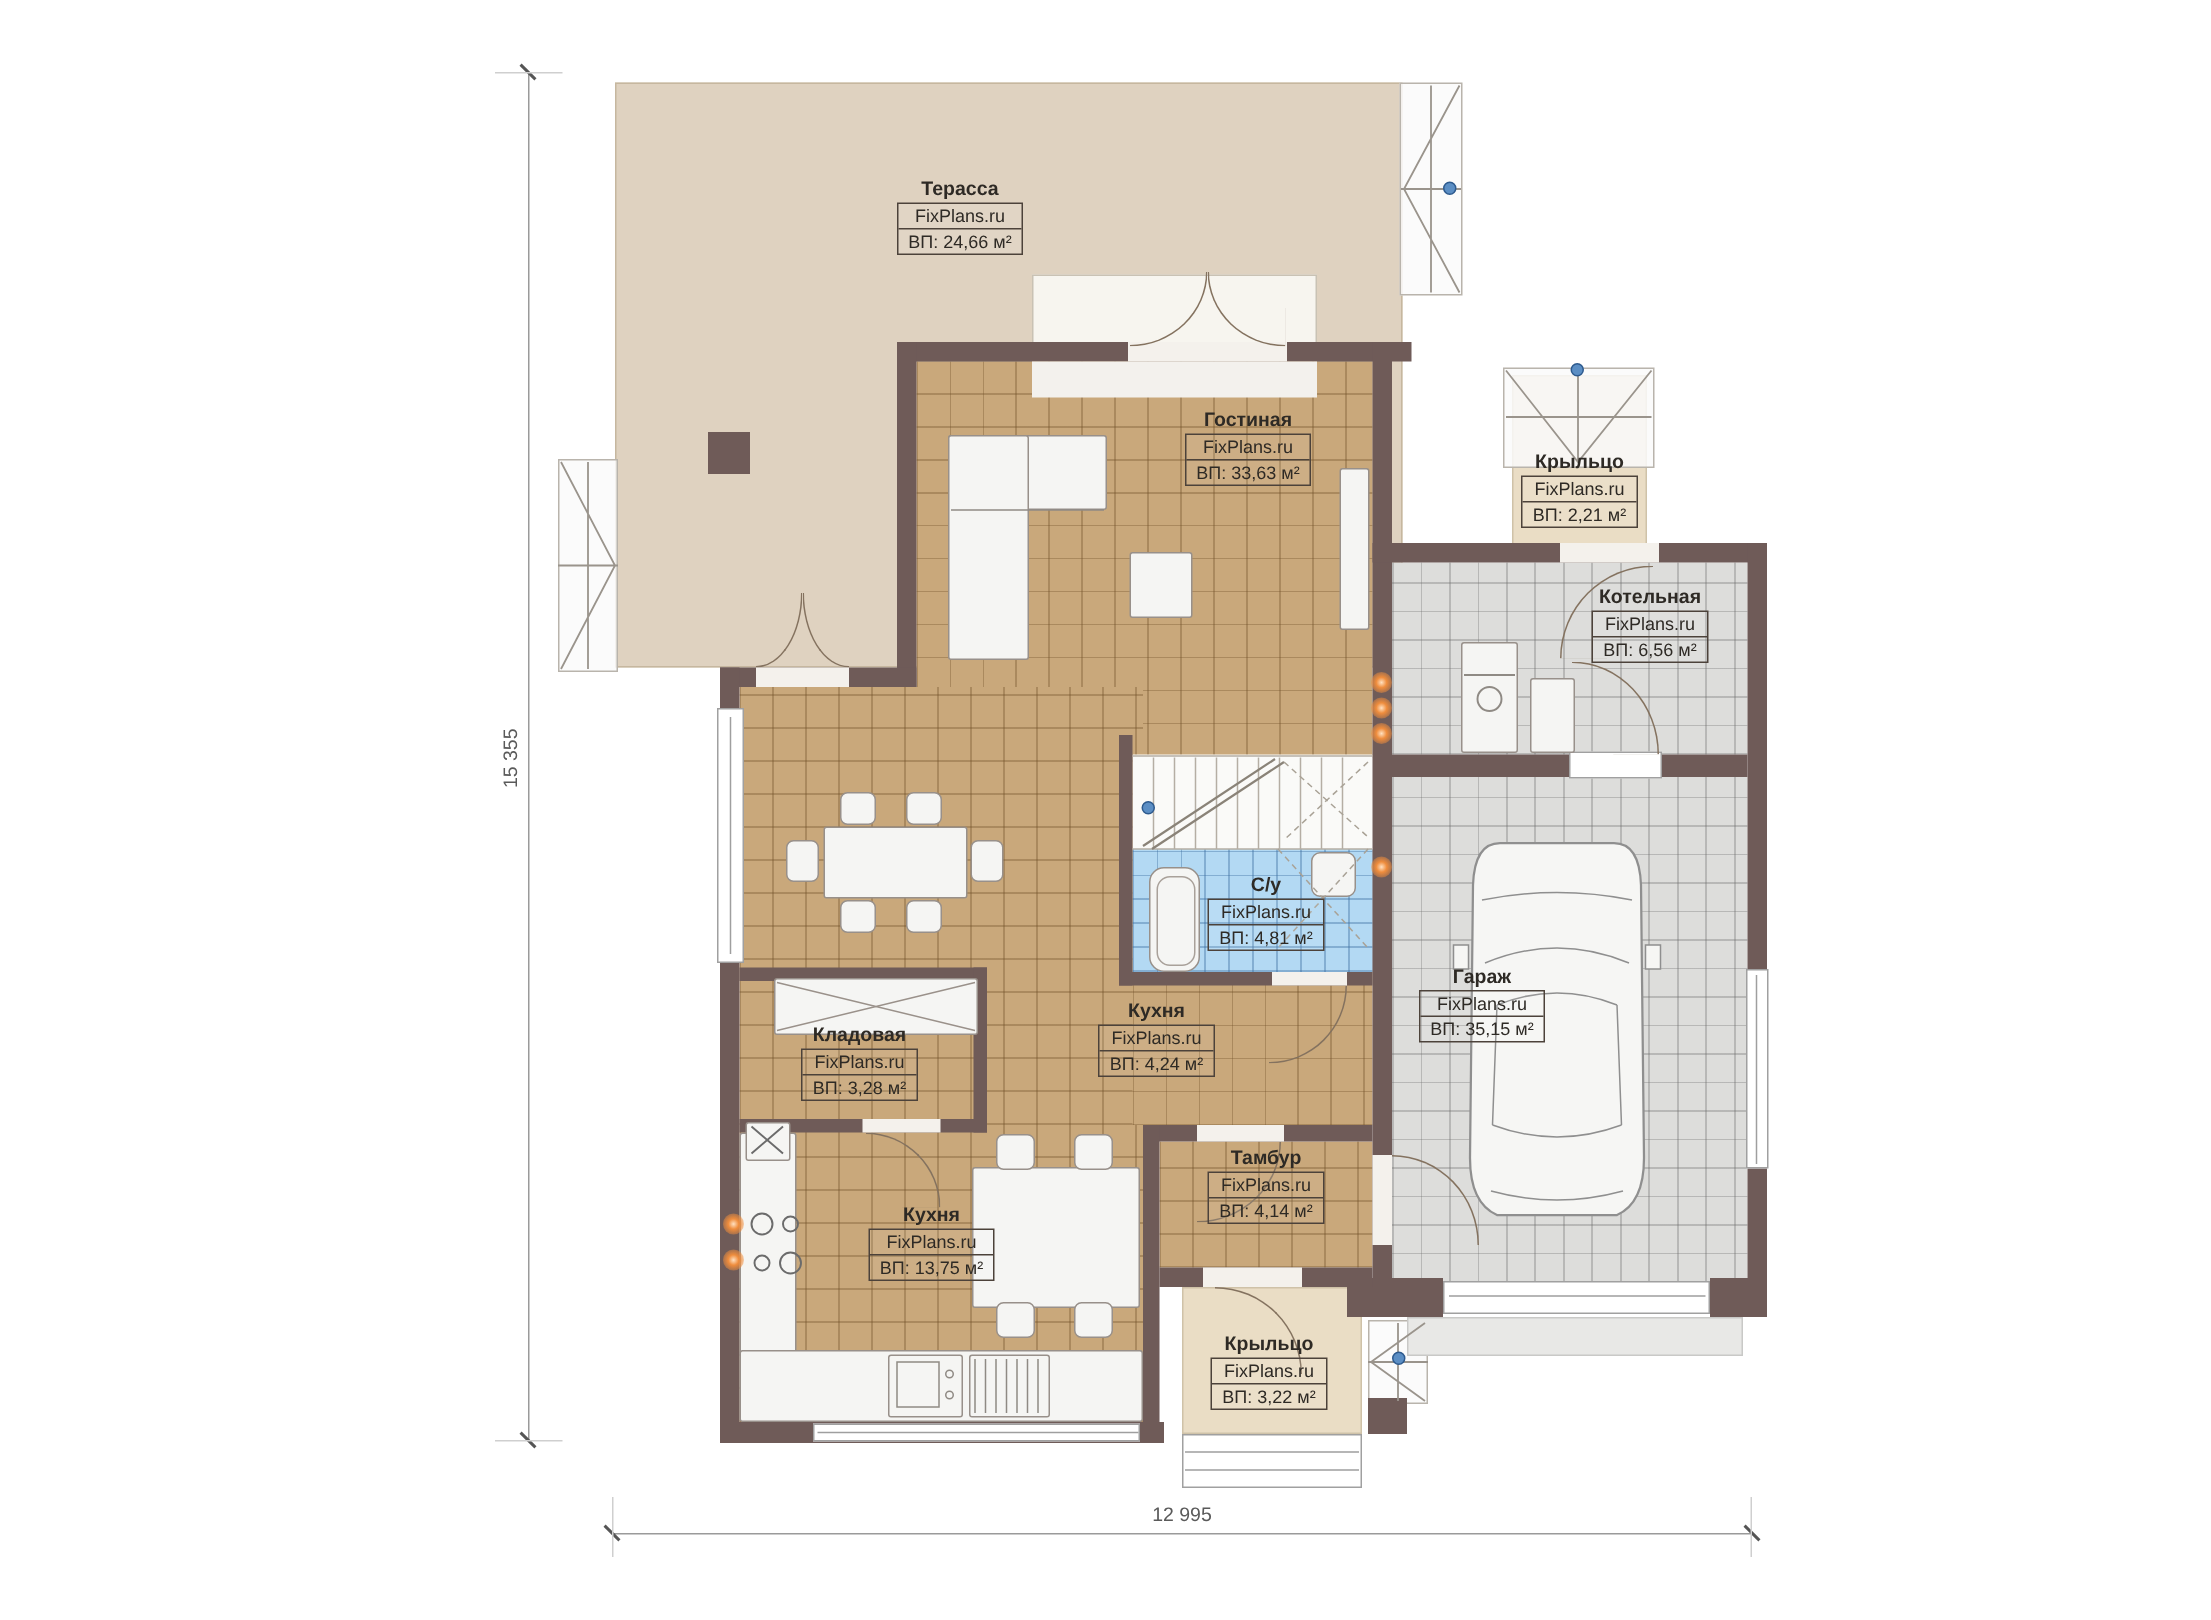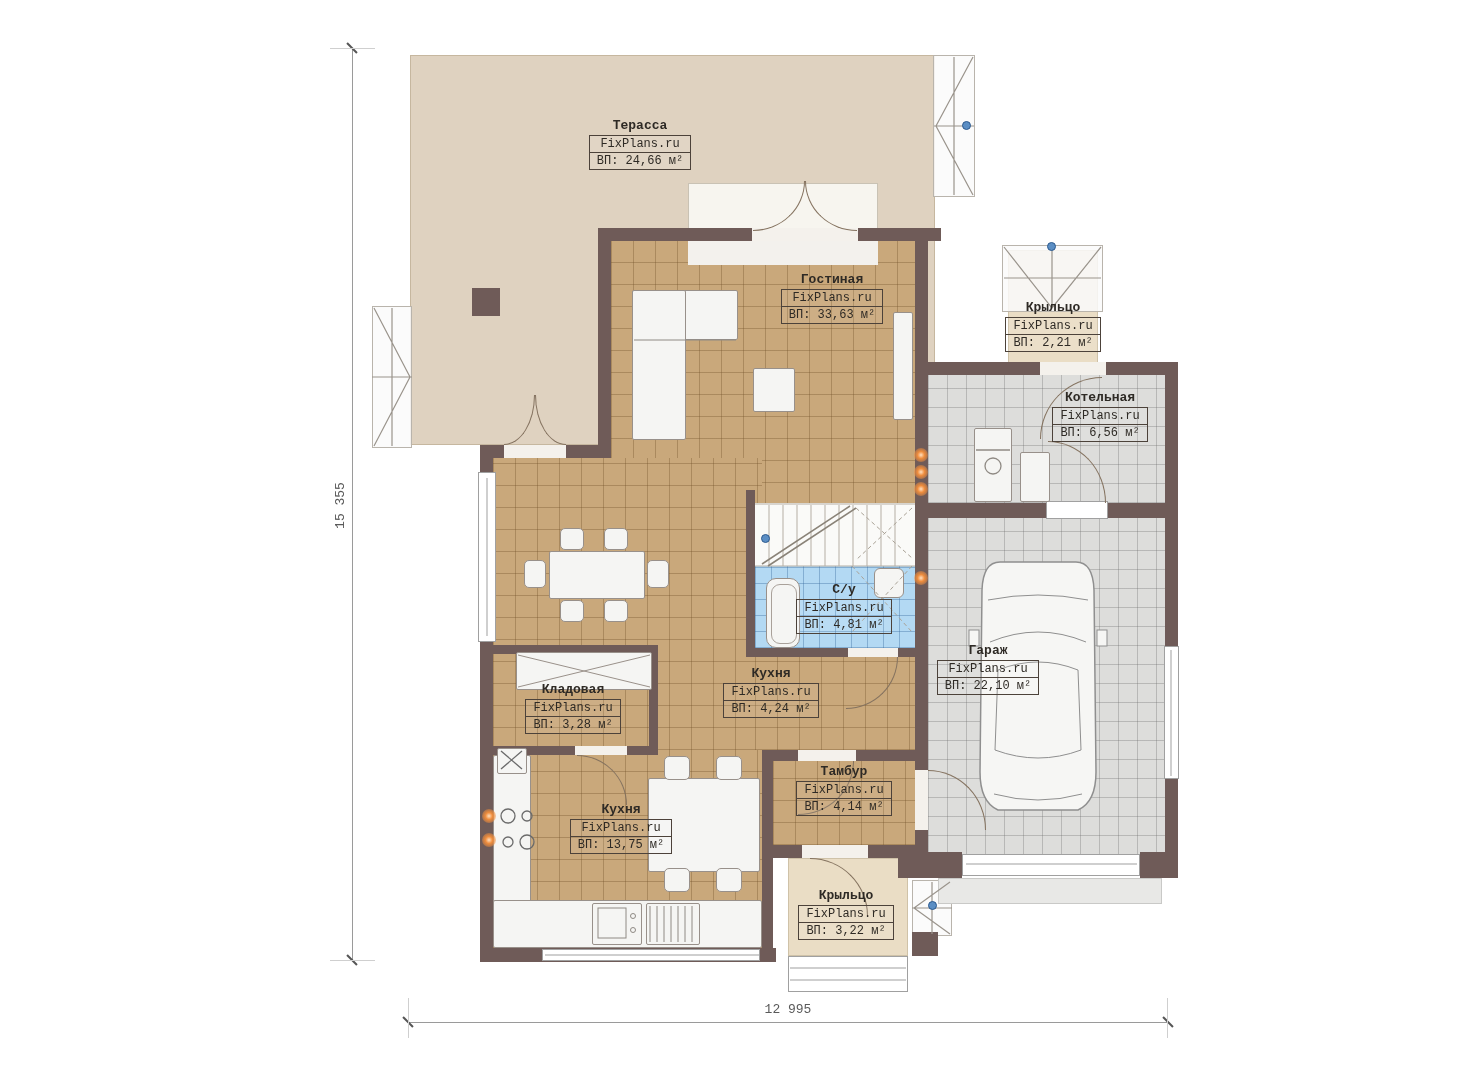--- a/index.html
+++ b/index.html
@@ -1,17 +1,17 @@
 <!DOCTYPE html>
 <html><head>
 <meta charset="utf-8">
 <style>
   html,body{margin:0;padding:0}
   .canvas{position:relative;width:1474px;height:1080px;background:#ffffff;
-          font-family:Liberation Mono, monospace;overflow:hidden}
+          font-family:Liberation Sans, sans-serif;overflow:hidden}
   .abs{position:absolute;box-sizing:border-box}
   .z1{z-index:1}.z2{z-index:2}.z3{z-index:3}.z4{z-index:4}.z5{z-index:5}.z6{z-index:6}
   .wall{background:#6F5B58}
   .terr{background:#DFD2C0;border:1px solid #c6b79f}
   .porch{background:#EADDC5;border:1px solid #cfc2a8}
   .tan{background-color:#C9A87B;background-image:
     repeating-linear-gradient(0deg,rgba(112,80,40,.35) 0,rgba(112,80,40,.35) 1px,transparent 1px,transparent 22px),
     repeating-linear-gradient(90deg,rgba(112,80,40,.35) 0,rgba(112,80,40,.35) 1px,transparent 1px,transparent 22px)}
   .gtile{background-color:#DDDDDB;background-image:
     repeating-linear-gradient(0deg,rgba(105,105,105,.32) 0,rgba(105,105,105,.32) 1px,transparent 1px,transparent 19px),
@@ -226,21 +226,21 @@
     <div class="name">С/у</div>
     <div class="box">
       <div class="r1">FixPlans.ru</div>
       <div class="r2">ВП: 4,81 м²</div>
     </div>
   </div>
   <div class="abs label z6" style="left:920px;top:643px;width:136px">
     <div class="name">Гараж</div>
     <div class="box">
       <div class="r1">FixPlans.ru</div>
-      <div class="r2">ВП: 22,10 м²</div>
+      <div class="r2">ВП: 35,15 м²</div>
     </div>
   </div>
   <div class="abs label z6" style="left:510px;top:682px;width:126px">
     <div class="name">Кладовая</div>
     <div class="box">
       <div class="r1">FixPlans.ru</div>
       <div class="r2">ВП: 3,28 м²</div>
     </div>
   </div>
   <div class="abs label z6" style="left:708px;top:666px;width:126px">

